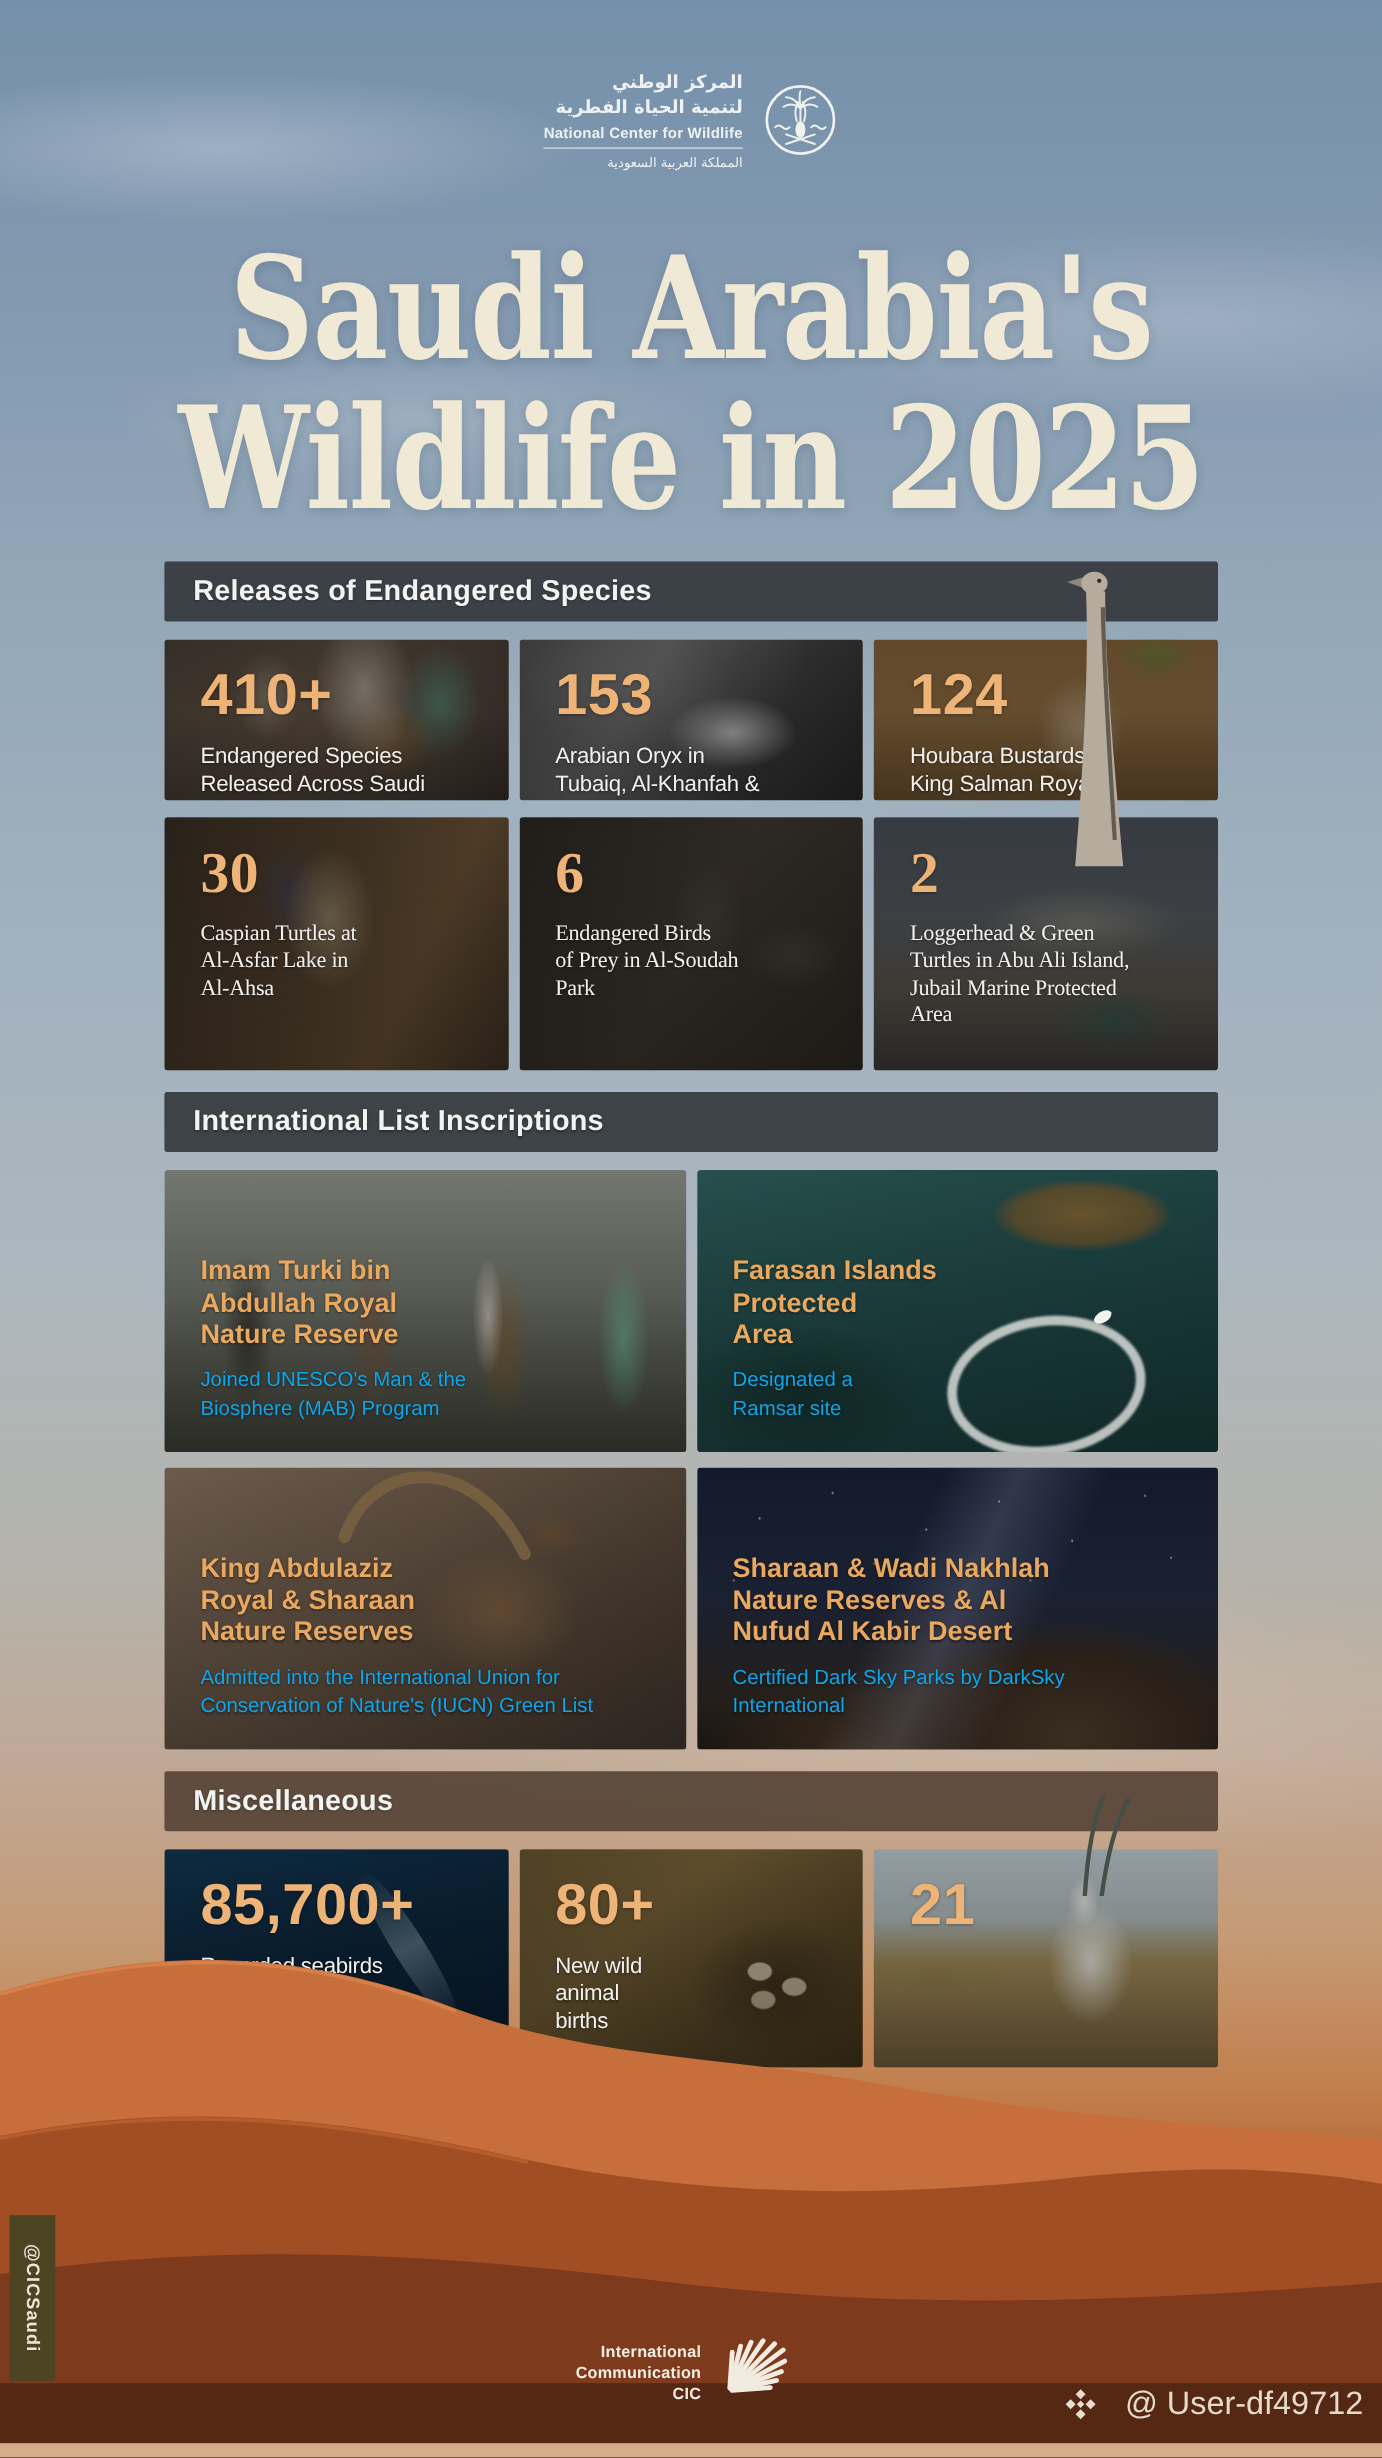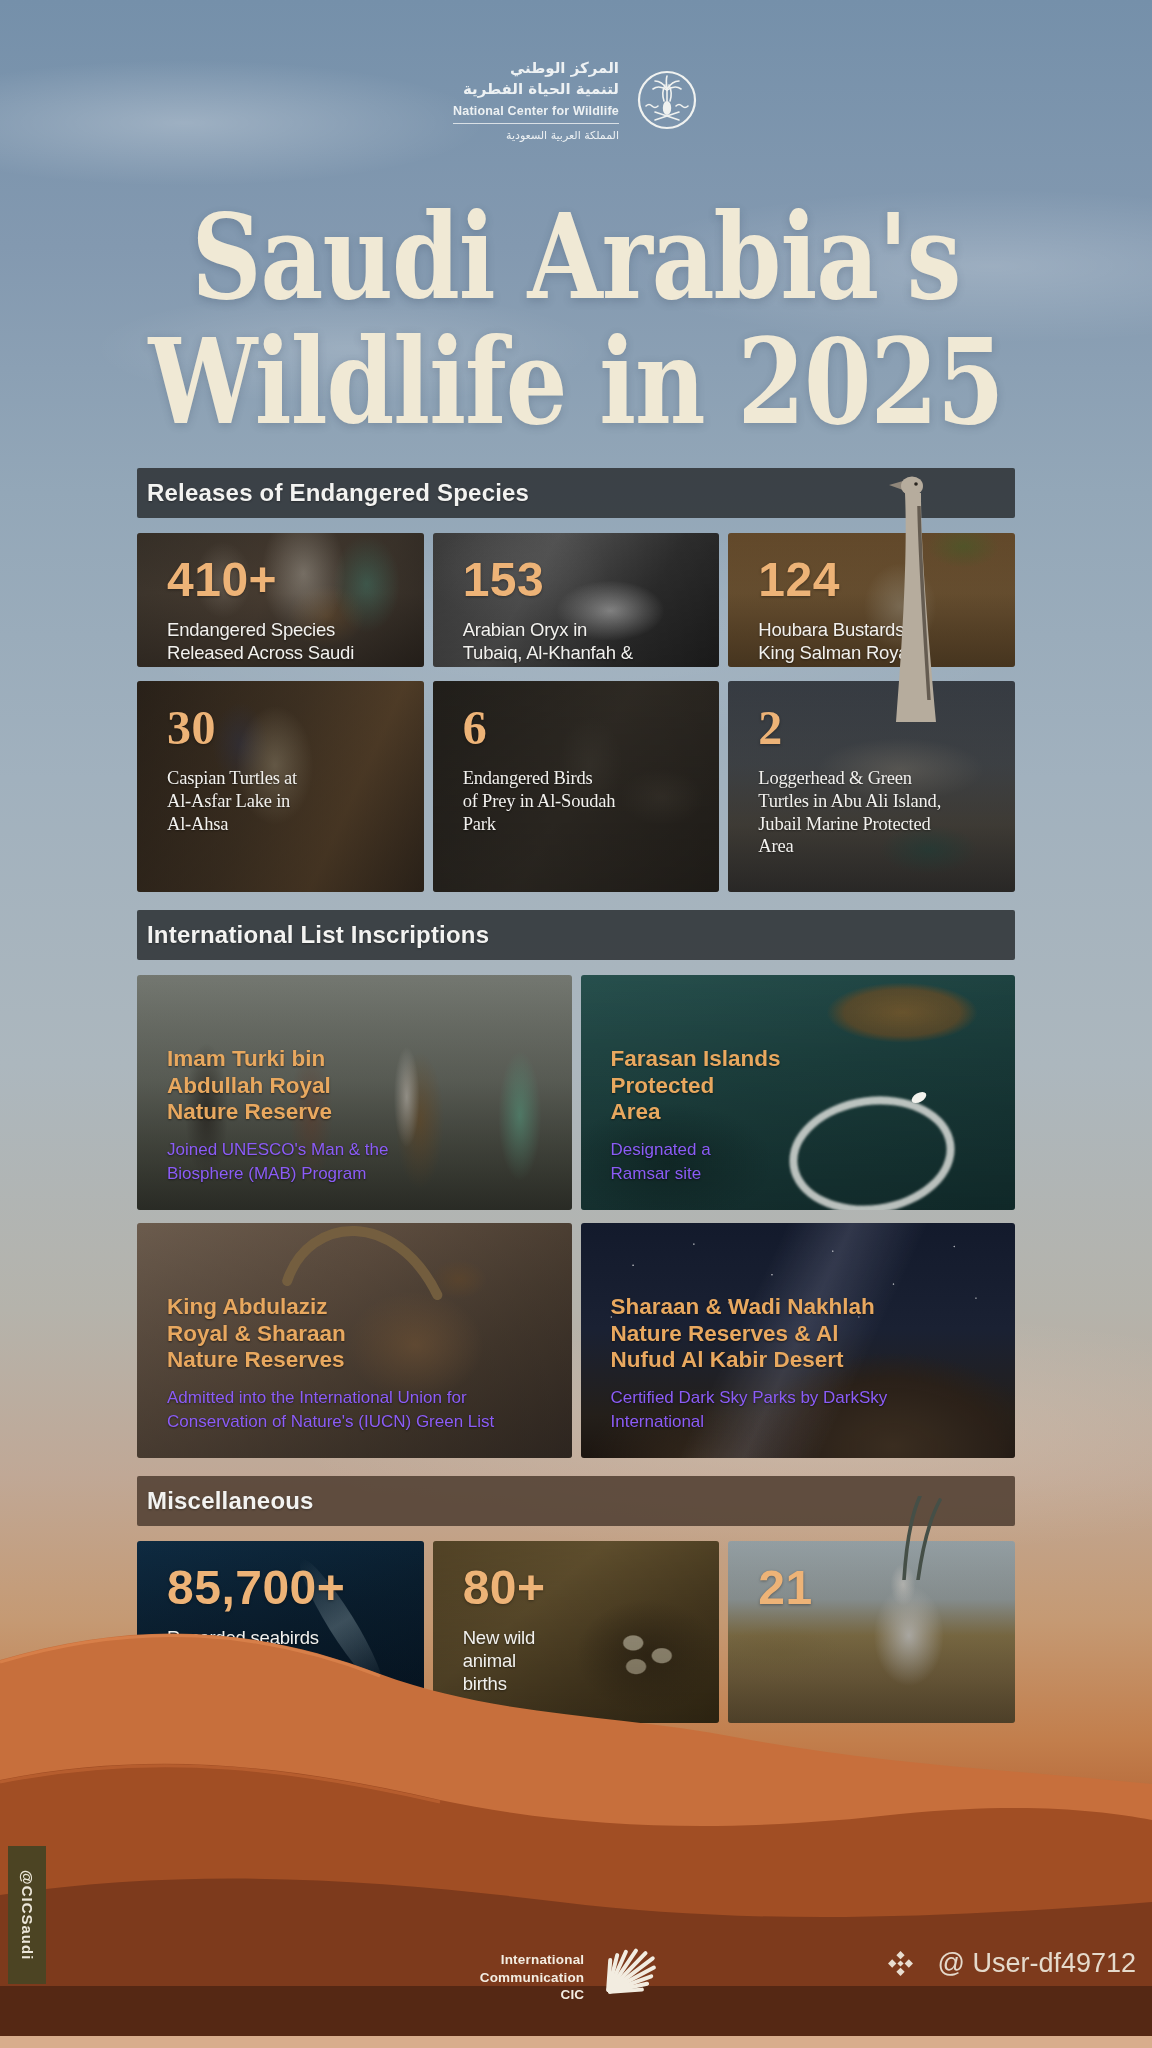--- a/index.html
+++ b/index.html
@@ -32,36 +32,36 @@
   .logo-ar-sm{font-family:"DejaVu Sans",sans-serif;font-size:11px;margin-top:5px;padding-top:5px;border-top:1px solid rgba(240,243,243,.8);direction:rtl;}
 
   
   .title{position:absolute;top:196px;left:0;width:100%;text-align:center;z-index:2;
     color:#F0E9D5;font-family:"DejaVu Serif",serif;font-weight:700;
     transform:scaleY(1.22);transform-origin:50% 0;}
   .title-line{font-size:97px;line-height:1.05;letter-spacing:-1px;text-shadow:0 2px 8px rgba(40,60,80,.22);}
 
   
   .content{position:absolute;left:137px;top:468px;width:878px;z-index:2;}
-  .sec-header{height:50px;display:flex;align-items:center;padding-left:10px;box-sizing:border-box;
+  .sec-header{height:50px;display:flex;align-items:center;padding-left:24px;box-sizing:border-box;
     font-size:24px;font-weight:700;color:#F3F3F1;letter-spacing:.2px;
     background:rgba(47,51,55,.88);text-shadow:0 1px 2px rgba(0,0,0,.35);margin-bottom:15px;border-radius:2px;}
   .sec-header.warm{background:rgba(84,67,53,.9);}
   .mt{margin-top:18px;}
   .row3{display:grid;grid-template-columns:repeat(3,1fr);gap:9px;margin-bottom:14px;}
   .row2c{display:grid;grid-template-columns:1fr 1fr;gap:9px;margin-bottom:13px;}
   .stat-card{position:relative;overflow:hidden;border-radius:3px;height:134px;}
   .stat-card.h2{height:211px;font-family:Liberation Serif, serif;}
   .stat-card.h3{height:182px;}
   .intl-card{position:relative;overflow:hidden;border-radius:3px;height:235px;display:flex;flex-direction:column;justify-content:flex-end;padding:0 22px 24px 30px;box-sizing:border-box;}
   .photo{position:absolute;inset:0;}
   .stat-value{position:relative;z-index:1;margin:22px 0 0 30px;font-size:48px;font-weight:700;color:#EDB377;line-height:1.05;letter-spacing:.5px;text-shadow:0 1px 3px rgba(0,0,0,.35);}
   .stat-label{position:relative;z-index:1;margin:14px 24px 0 30px;font-size:18.5px;line-height:1.22;color:#F2F1EE;white-space:pre-line;letter-spacing:-.2px;text-shadow:0 1px 2px rgba(0,0,0,.45);}
   .intl-title{position:relative;z-index:1;font-size:22.5px;font-weight:700;color:#E8A85F;line-height:1.18;white-space:pre-line;text-shadow:0 1px 2px rgba(0,0,0,.5);}
-  .intl-sub{position:relative;z-index:1;margin-top:12px;font-size:17px;color:#8b5cf6;line-height:1.42;white-space:pre-line;text-shadow:0 1px 2px rgba(0,0,0,.5);}
+  .intl-sub{position:relative;z-index:1;margin-top:12px;font-size:17px;color:#0ea5e9;line-height:1.42;white-space:pre-line;text-shadow:0 1px 2px rgba(0,0,0,.5);}
 
   
   .p1{background:
     linear-gradient(180deg,rgba(25,22,18,.38) 0%,rgba(25,22,18,.28) 45%,rgba(20,17,14,.55) 100%),
     radial-gradient(ellipse 60px 90px at 58% 30%,rgba(235,228,214,.5),transparent 70%),
     radial-gradient(ellipse 48px 70px at 80% 38%,rgba(78,160,140,.5),transparent 70%),
     radial-gradient(ellipse 55px 45px at 66% 62%,rgba(150,108,60,.55),transparent 70%),
     radial-gradient(ellipse 40px 55px at 30% 35%,rgba(210,200,185,.32),transparent 70%),
     linear-gradient(115deg,#473e34 0%,#57493c 45%,#4a4036 75%,#352d26 100%);}
   .p2{background:
@@ -149,21 +149,21 @@
 
   
   .dunes{position:absolute;left:0;top:1600px;width:1152px;height:448px;z-index:3;}
   .bottom-band{position:absolute;left:0;top:1986px;width:1152px;height:50px;background:#552814;z-index:3;}
   .bottom-strip{position:absolute;left:0;bottom:0;width:1152px;height:12px;background:#D8AD8C;z-index:4;}
   .side-tag{position:absolute;left:8px;top:1846px;width:38px;height:138px;background:#4C4423;color:#ECE7DA;
     display:flex;align-items:center;justify-content:center;z-index:5;
     writing-mode:vertical-rl;font-size:15px;letter-spacing:1px;font-weight:600;}
   .cic-footer{position:absolute;left:0;top:1930px;width:1152px;display:flex;justify-content:center;align-items:flex-end;gap:14px;z-index:5;}
   .cic-text{text-align:right;font-size:13.5px;line-height:1.3;color:#F3EDE2;white-space:pre-line;font-weight:600;letter-spacing:.2px;}
-  .watermark{position:absolute;right:16px;top:1948px;display:flex;align-items:center;gap:23px;z-index:6;color:#E5DACB;font-size:27px;}
+  .watermark{position:absolute;right:16px;top:1988px;display:flex;align-items:center;gap:23px;z-index:6;color:#E5DACB;font-size:27px;}
 </style>
 </head>
 <body>
 
 <div class="canvas" style="background:none;">
   <div class="sky2"></div>
   <div class="clouds"></div>
 
   <div class="ncw-logo">
     <div class="logo-text">

